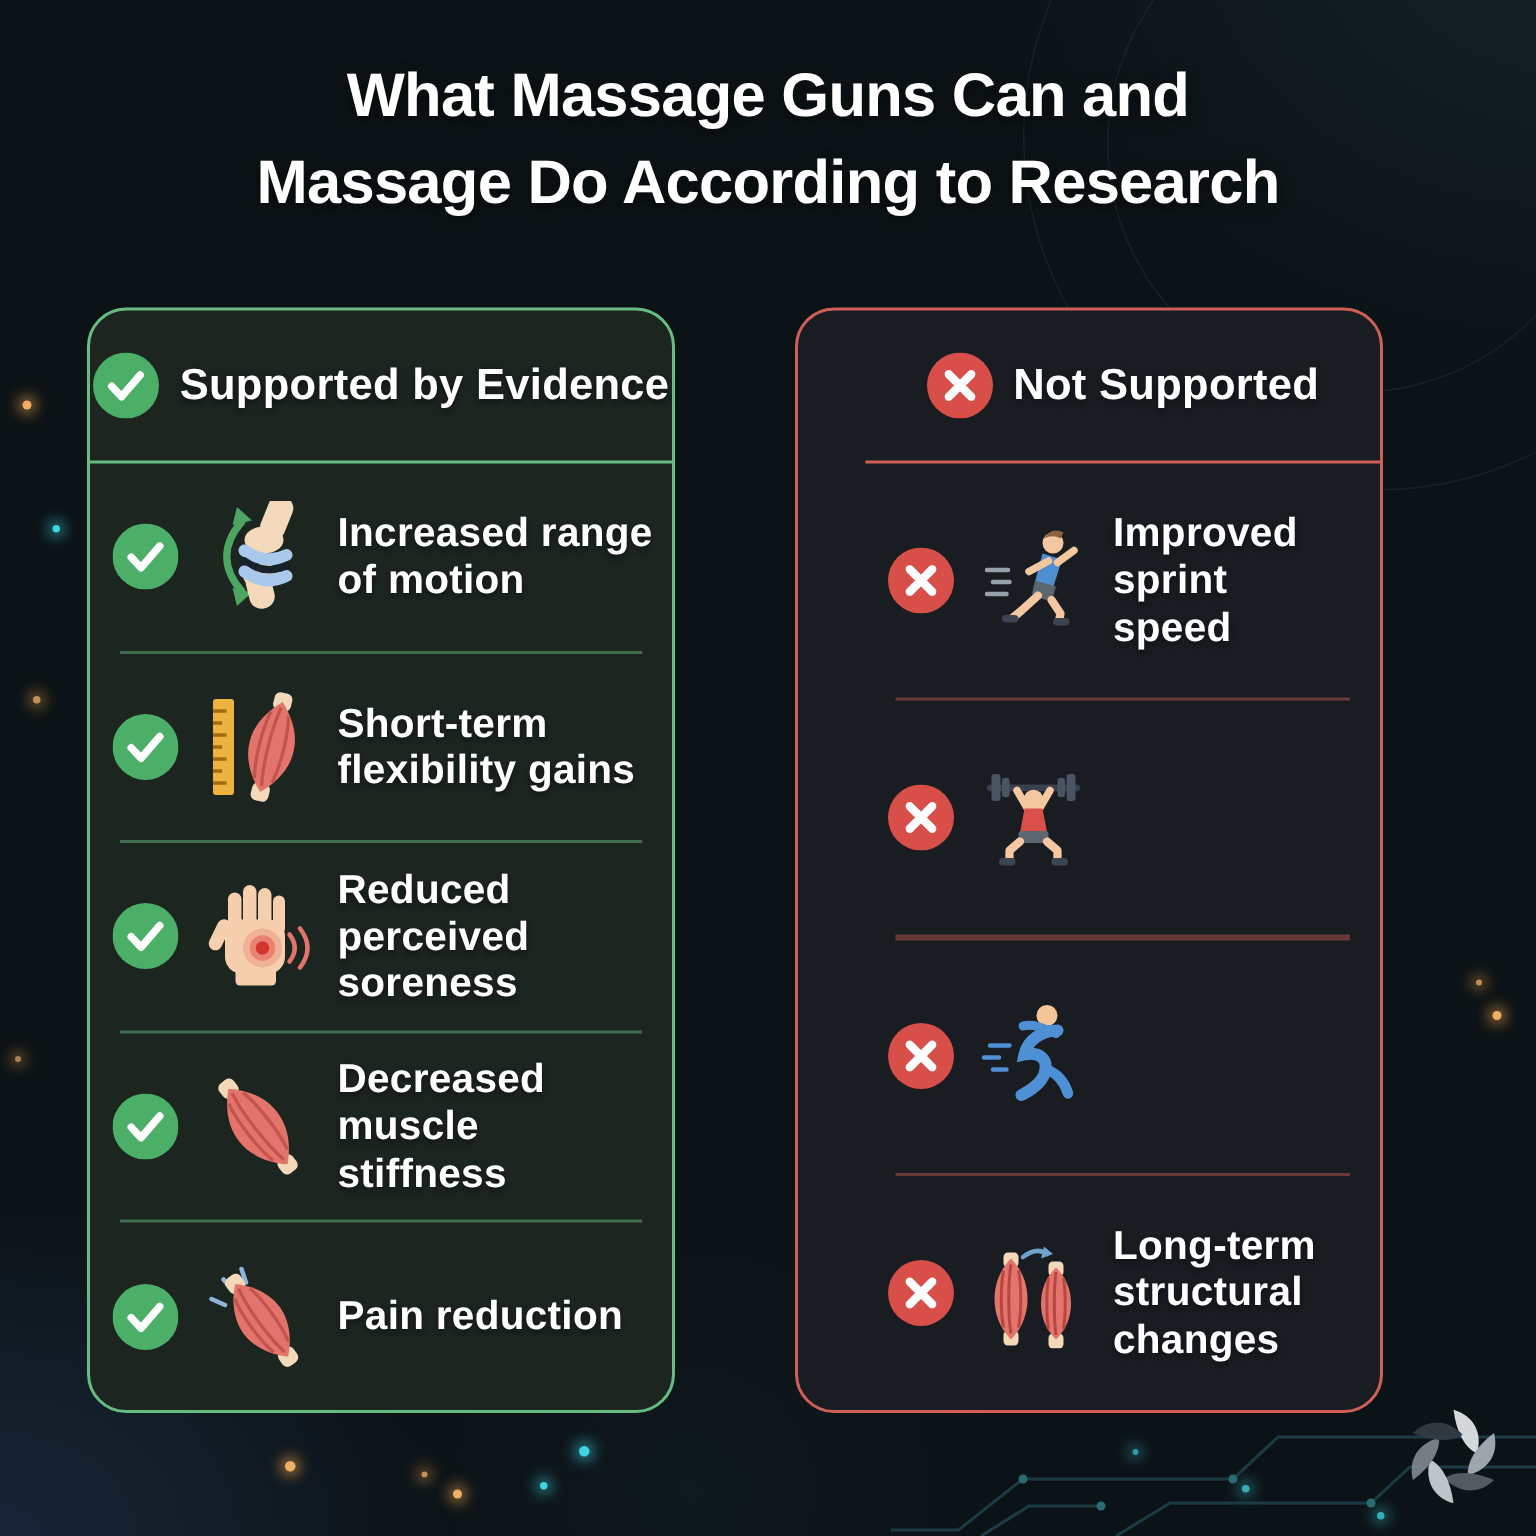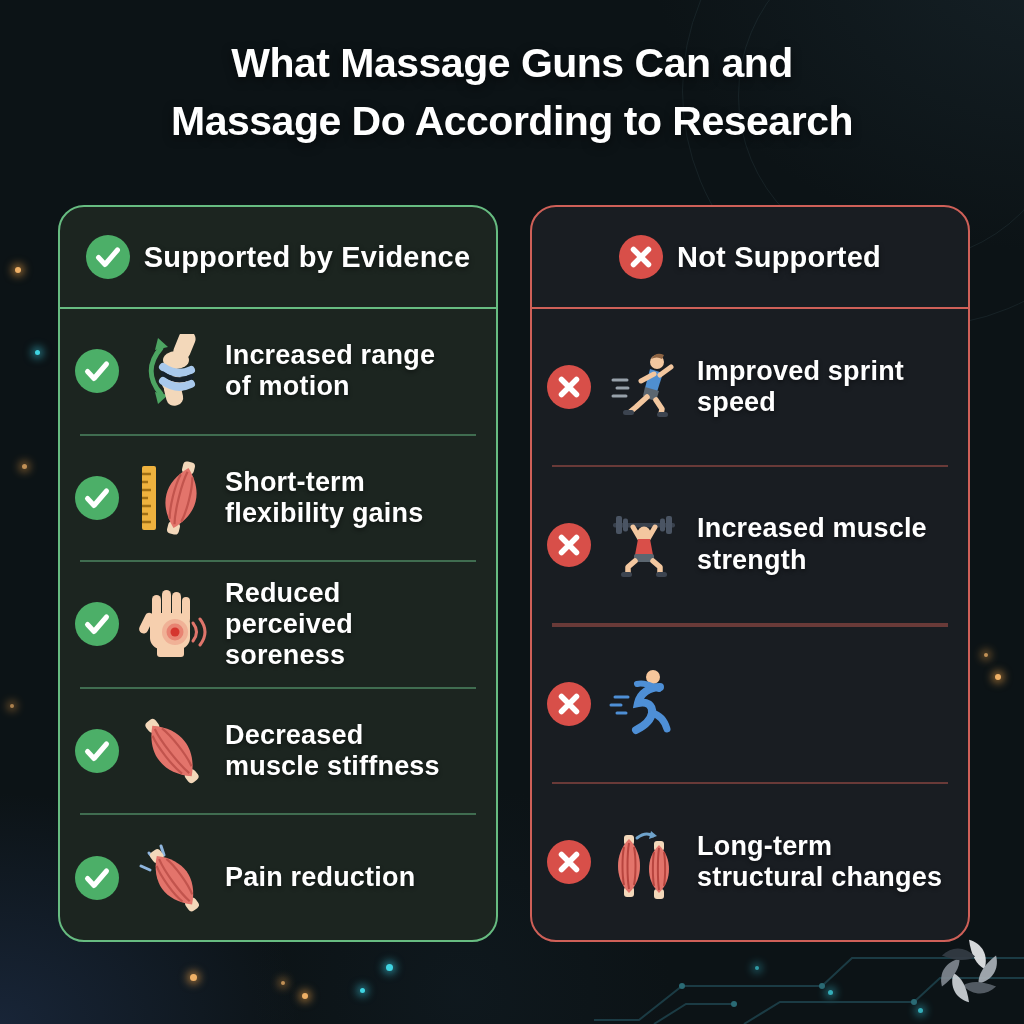--- a/index.html
+++ b/index.html
@@ -17,25 +17,25 @@
   .dot.orange{background:#efb066;box-shadow:0 0 9px 3px rgba(235,160,70,.65);}
   .dot.cyan{background:#3fd4e2;box-shadow:0 0 9px 3px rgba(60,205,225,.6);}
 
   .title{
     position:absolute;top:34px;left:0;width:100%;text-align:center;
     color:#ffffff;font-weight:700;font-size:41px;line-height:1.42;
     letter-spacing:-0.5px;text-shadow:0 3px 10px rgba(0,0,0,.55);
   }
 
   .panel{
-    position:absolute;top:205px;width:440px;height:737px;border-radius:26px;
+    position:absolute;top:205px;width:392px;height:737px;border-radius:26px;
     display:flex;flex-direction:column;box-sizing:border-box;
   }
   .panel.green{left:58px;border:2px solid #67bc81;background:#1c2520;}
-  .panel.red{left:530px;border:2px solid #cf6058;background:#191d22;}
+  .panel.red{left:530px;border:2px solid #cf6058;background:#191d22;padding-left:45px;}
   .panel-header{
     height:100px;flex:0 0 100px;display:flex;align-items:center;justify-content:center;gap:14px;
   }
   .panel.green .panel-header{border-bottom:2px solid #67bc81;}
   .panel.red .panel-header{border-bottom:2px solid #cf6058;}
   .header-label{font-size:29px;font-weight:700;color:#fff;letter-spacing:.2px;text-shadow:0 2px 5px rgba(0,0,0,.5);}
   .items{flex:1;display:flex;flex-direction:column;}
   .row{flex:1;display:flex;align-items:center;gap:12px;padding:0 10px 0 15px;}
   .sep{height:0;border-top:2px solid;margin:0 20px;}
   .panel.green .sep{border-color:rgba(95,170,120,.55);}
@@ -280,22 +280,20 @@
           <path d="M48 19 L41 31" stroke="#f3c79f" stroke-width="5" stroke-linecap="round"></path>
           <circle cx="37" cy="25" r="6.5" fill="#f3c79f"></circle>
           <path d="M31 31 h12 l3 16 h-18 z" fill="#d94f49"></path>
           <rect x="27" y="46" width="20" height="8" rx="2" fill="#5b6670"></rect>
           <path d="M28 53 L21 59 L21 65" stroke="#f3c79f" stroke-width="5.5" fill="none" stroke-linecap="round" stroke-linejoin="round"></path>
           <path d="M46 53 L53 59 L53 65" stroke="#f3c79f" stroke-width="5.5" fill="none" stroke-linecap="round" stroke-linejoin="round"></path>
           <rect x="14" y="64" width="11" height="5" rx="2.5" fill="#3c4450"></rect>
           <rect x="49" y="64" width="11" height="5" rx="2.5" fill="#3c4450"></rect>
         </svg>
       </span>
-      <span class="label">Increased muscle
-strength</span>
     </div>
     <div class="sep"></div>
 
     <div class="sep"></div>
 
     <div class="row">
       <svg class="badge" viewBox="0 0 44 44">
         <circle cx="22" cy="22" r="22" fill="#d84f49"></circle>
           <path d="M14.5 14.5l15 15M29.5 14.5l-15 15" stroke="#fff" stroke-width="5.5" stroke-linecap="round"></path>
       </svg>

